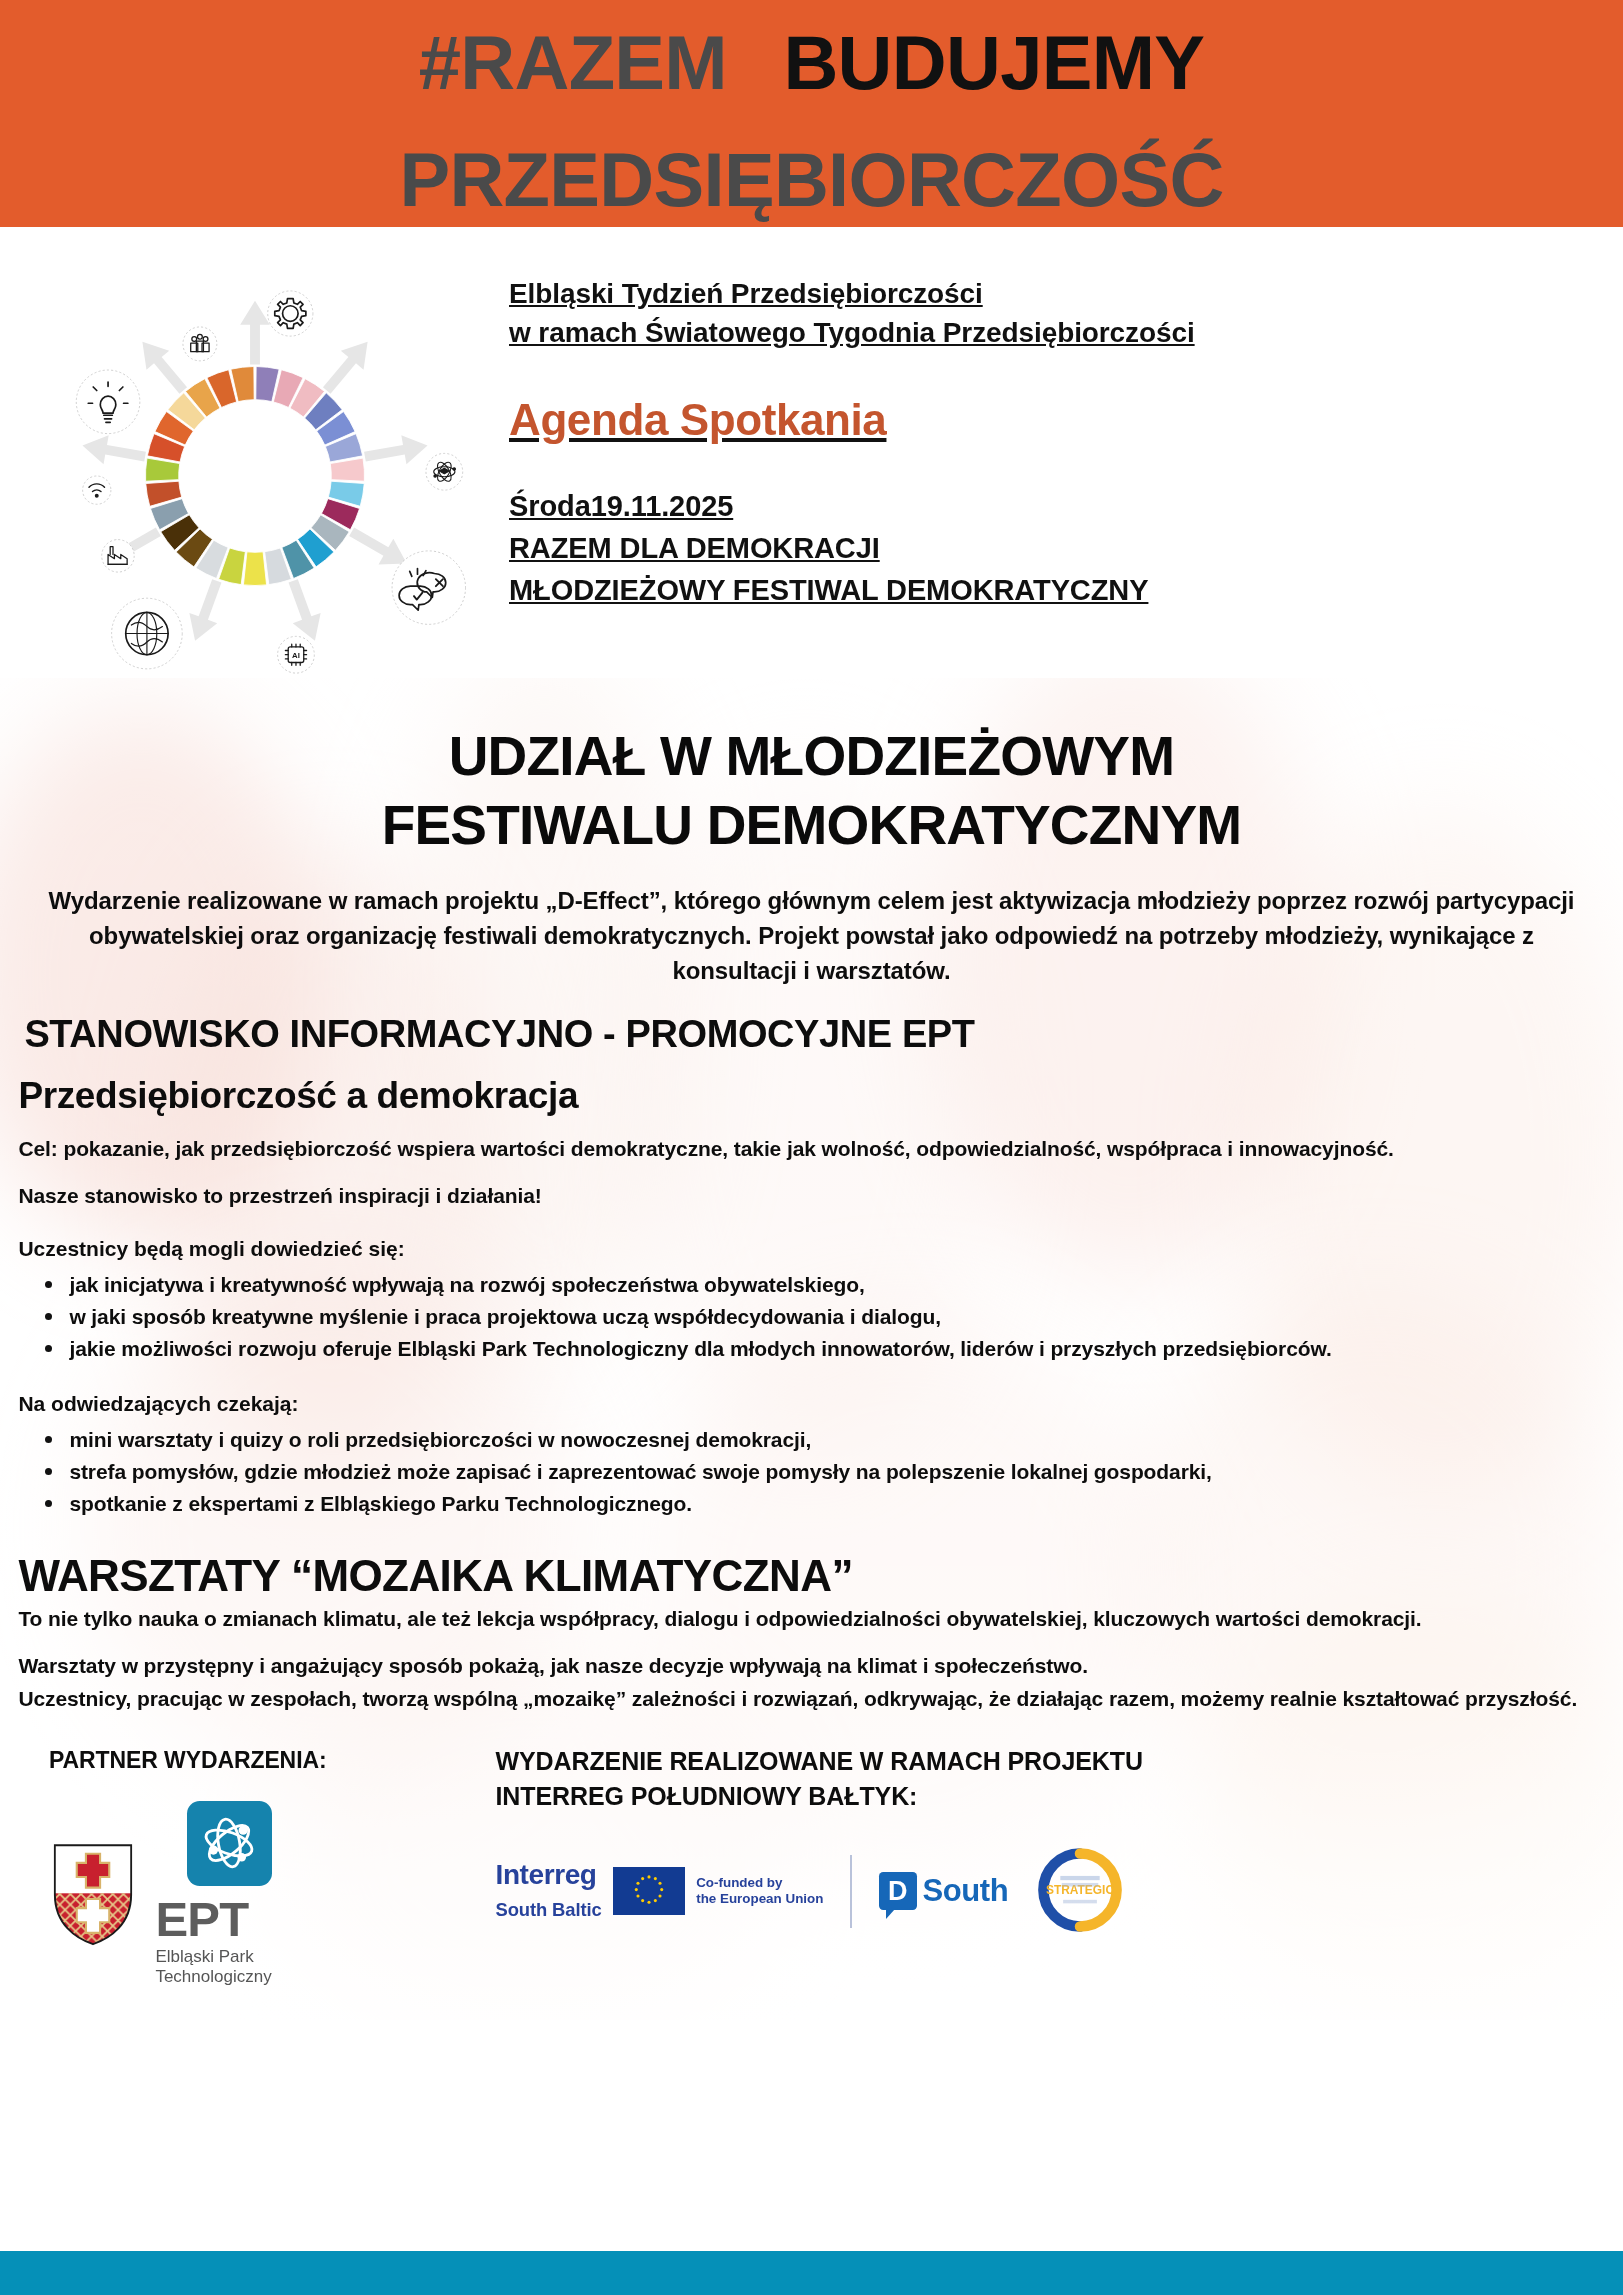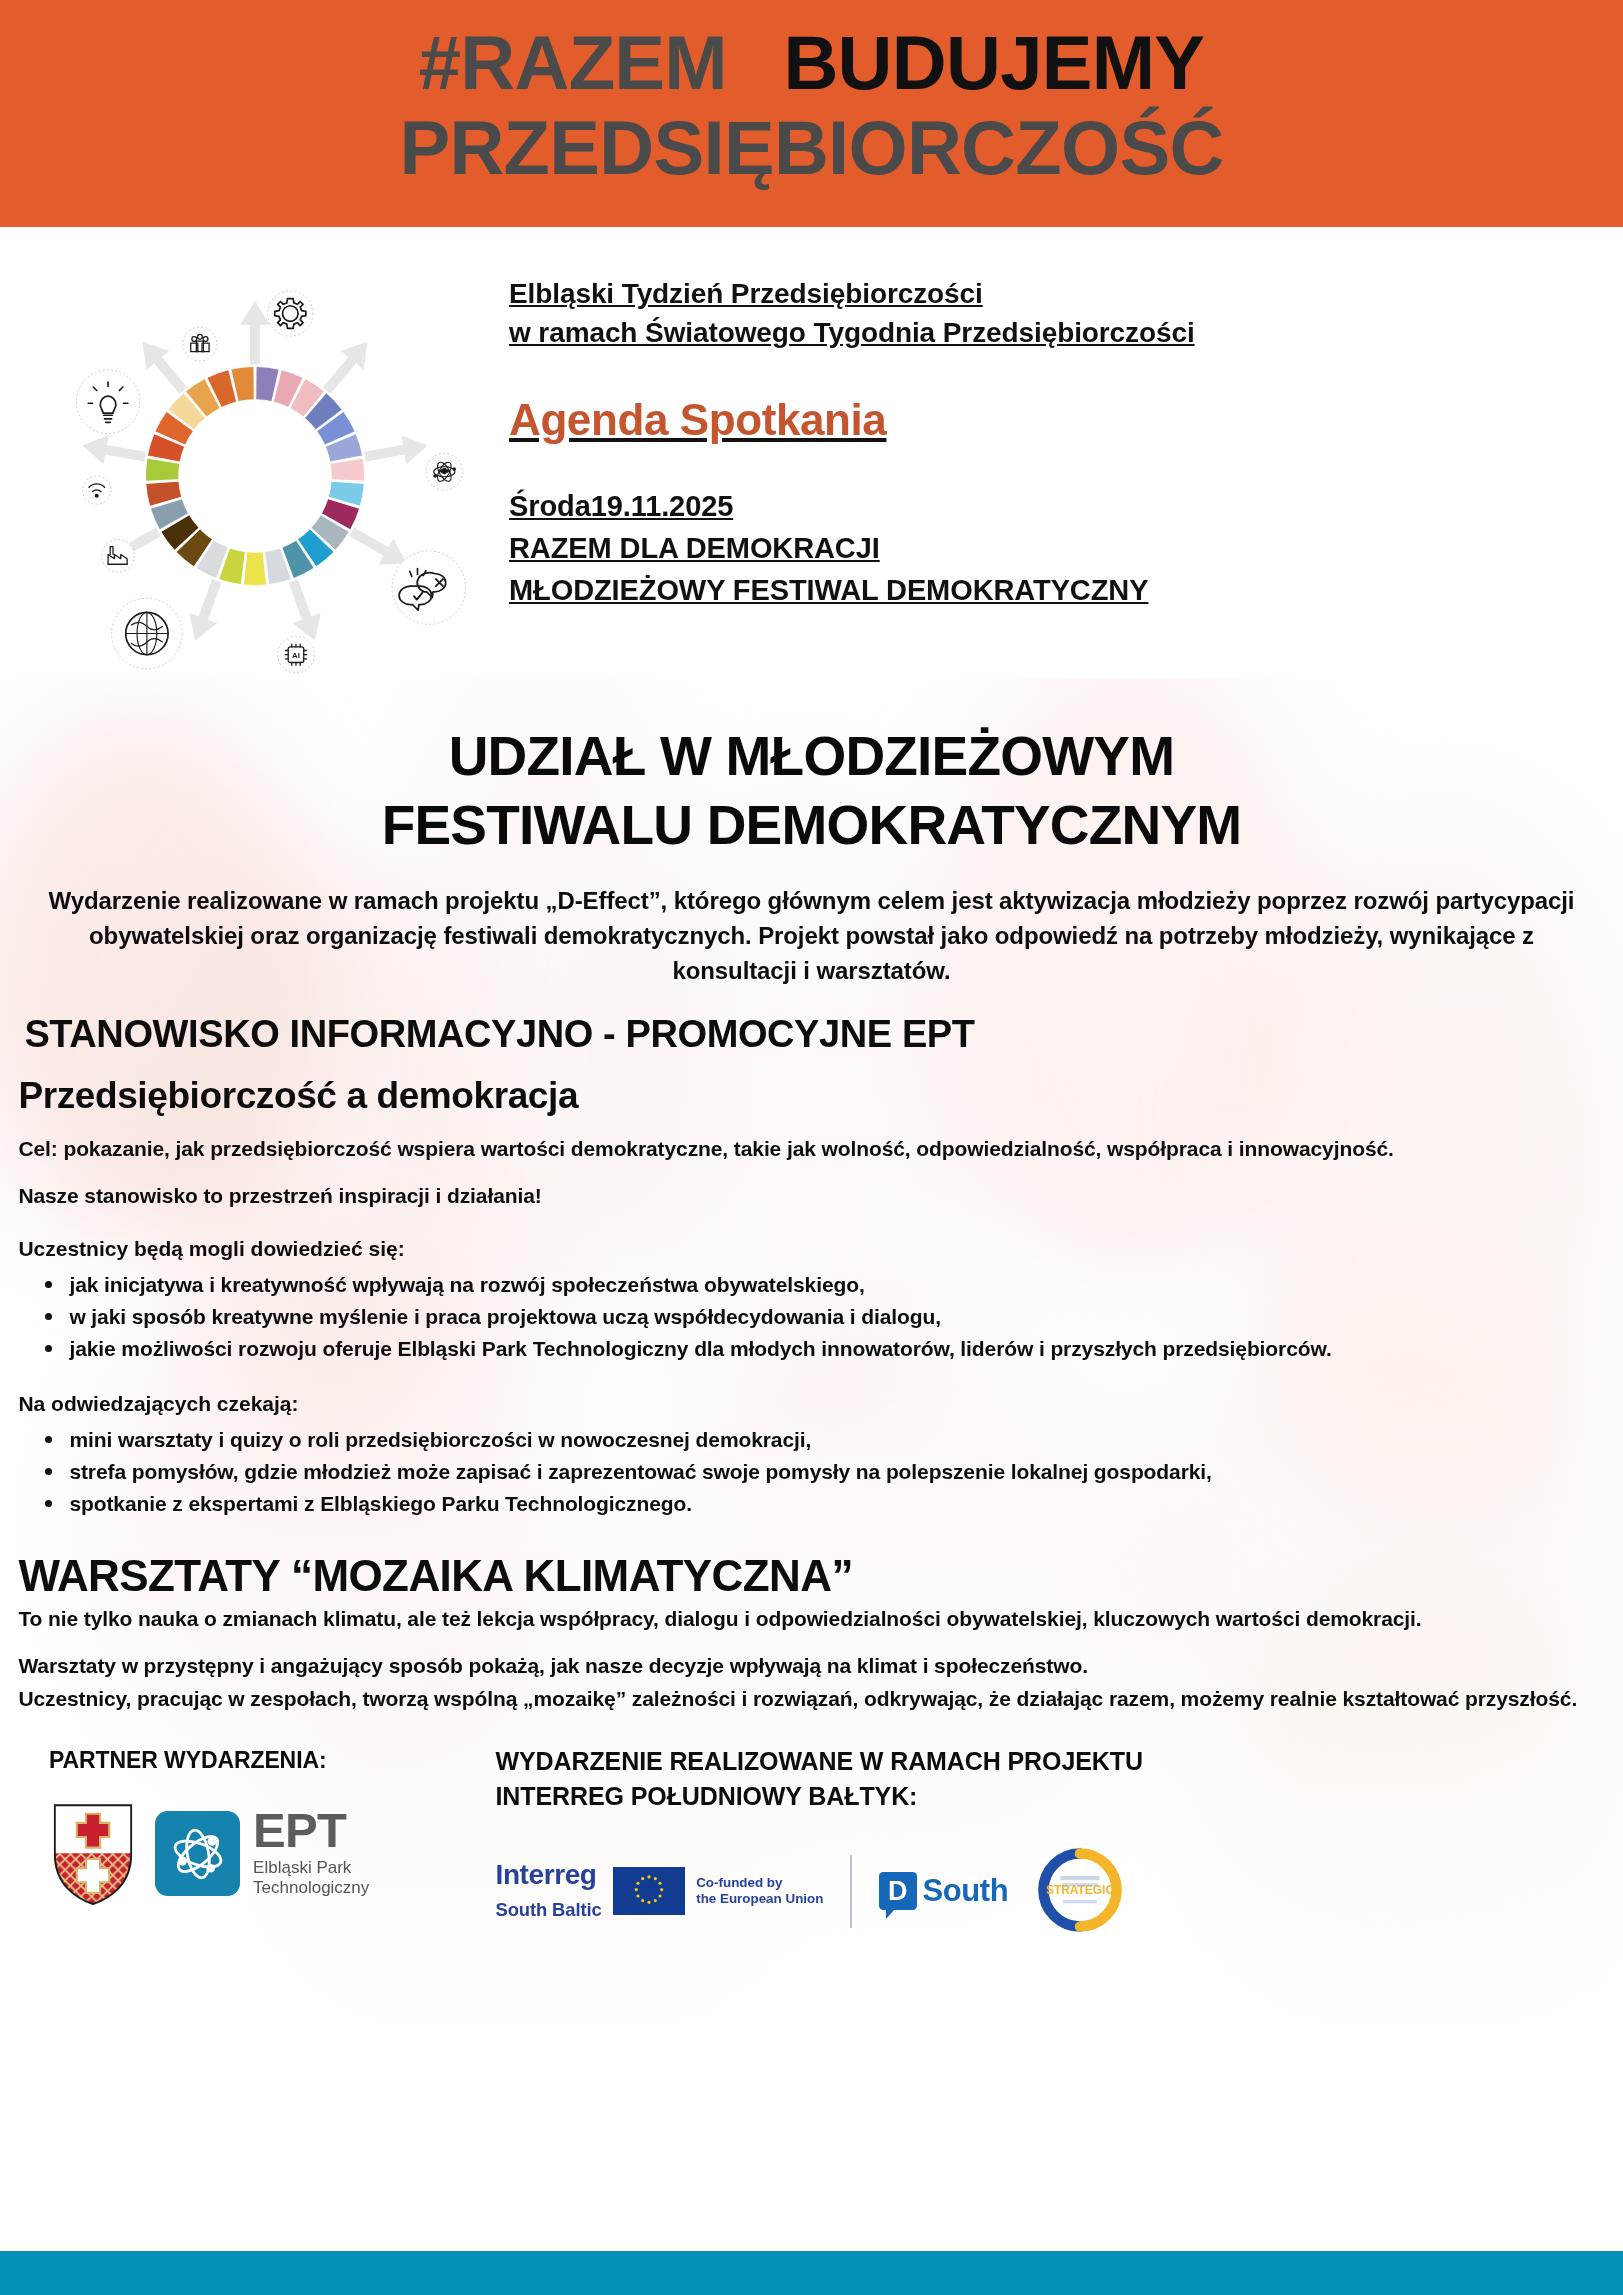--- a/index.html
+++ b/index.html
@@ -56,21 +56,21 @@
   }
   .header-line{
     font-weight:700;
     font-size:76px;
     line-height:1.12;
     letter-spacing:-0.7px;
     white-space:nowrap;
   }
   .hl-gray{color:#4a4a4a;}
   .hl-black{color:#111111;margin-left:36px;}
-  .hl-l2{color:#4a4a4a;font-weight:700;font-size:76px;line-height:1.12;letter-spacing:-0.7px;}
+  .hl-l2{color:#4a4a4a;font-weight:700;font-size:76px;line-height:1.12;letter-spacing:-0.7px;margin-top:32px;}
 
   
   .topblock{
     position:relative;
     z-index:3;
     display:flex;
     align-items:flex-start;
     padding:24px 0 0 0;
   }
   .graphic-col{
@@ -223,21 +223,21 @@
     align-items:center;
     gap:18.4px;
   }
   .logos-right{
     margin-top:31px;
     display:flex;
     align-items:center;
     gap:27px;
   }
 
-  .ept-lockup{display:flex;align-items:center;gap:12.7px;}
+  .ept-lockup{display:flex;align-items:flex-end;gap:12.7px;flex-direction:column;}
   .ept-mark{
     width:85px;height:85px;
     background:#1583AD;
     border-radius:12.7px;
     display:flex;align-items:center;justify-content:center;
   }
   .ept-text .ept-word{
     font-size:49px;font-weight:800;color:#5d5d5d;line-height:.88;letter-spacing:-0.7px;
   }
   .ept-text .ept-sub{

